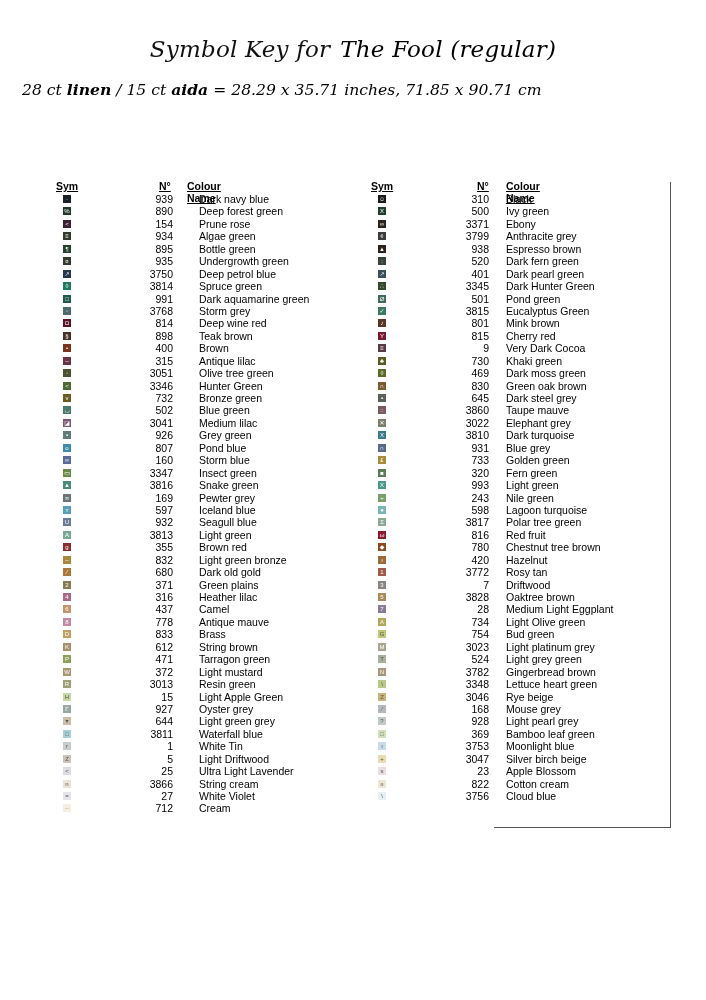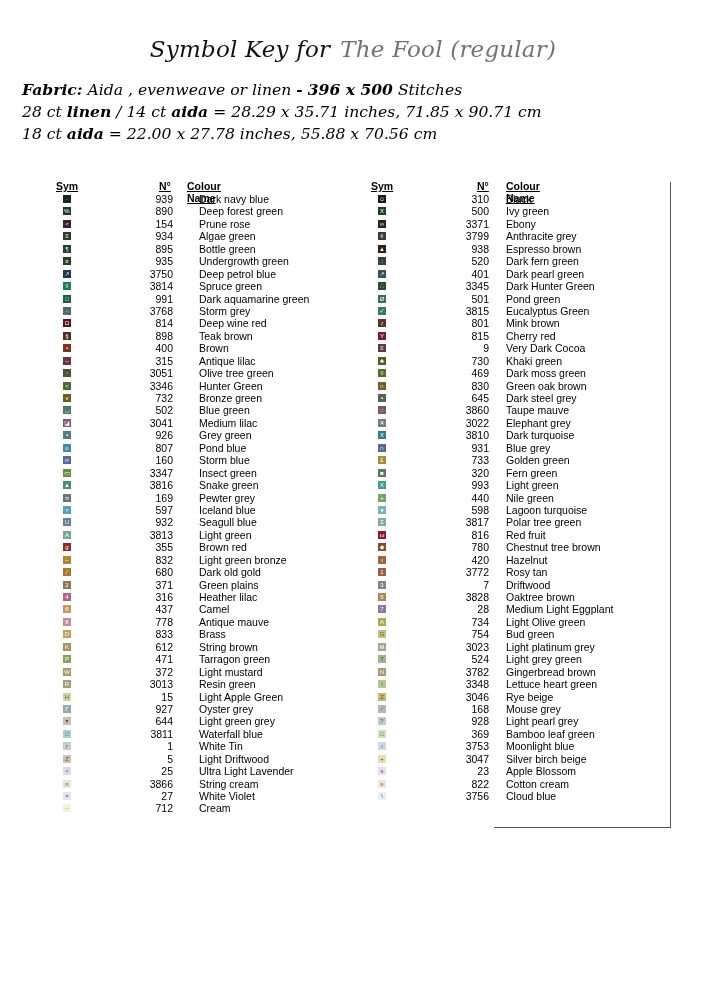--- a/index.html
+++ b/index.html
@@ -1,19 +1,19 @@
 <!DOCTYPE html>
 <html><head>
 <meta charset="utf-8">
 <style>
   html,body{margin:0;padding:0;background:#fff;}
   body{width:706px;height:1000px;position:relative;overflow:hidden;font-family:"Liberation Sans",sans-serif;color:#000;}
   .title{position:absolute;left:0;top:36px;width:706px;text-align:center;font-family:"DejaVu Serif",serif;font-style:italic;font-size:23px;letter-spacing:0.2px;}
   .title .t1{color:#111;}
-  .title .t2{color:#737373;margin-left:10px;}
+  .title .t2{color:#000000;margin-left:10px;}
   .info{position:absolute;left:22px;top:79px;font-family:"DejaVu Serif",serif;font-style:italic;font-size:15.6px;line-height:21px;white-space:nowrap;}
   .info b{font-weight:bold;}
   .col{position:absolute;top:180px;}
   .col .hdr{position:relative;height:13px;font-size:10.5px;font-weight:bold;}
   .col .hdr span{position:absolute;text-decoration:underline;}
   .row{position:relative;height:12.45px;font-size:10.5px;line-height:12.45px;white-space:nowrap;}
   .sw{position:absolute;top:2px;width:8px;height:8px;font-size:6px;line-height:8px;text-align:center;color:#fff;overflow:hidden;}
   .num{position:absolute;text-align:right;width:40px;}
   .nm{position:absolute;}
   #colL{left:40px;}
@@ -34,30 +34,22 @@
   .hline{position:absolute;left:494px;top:827px;width:177px;height:1px;background:#555;}
 </style>
 </head>
 <body>
 
 <div class="title">
   <span class="t1">Symbol Key for</span><span class="t2">The Fool (regular)</span>
 </div>
 
 <div class="info">
-  <div>
-    <b>Fabric:</b>
-    <span>Aida , evenweave or  linen</span>
-    <b>-</b>
-    <b>396 x 500</b>
-    <span>Stitches</span>
-  </div>
   <div id="sizes">
-      <div><span>28 ct</span> <b>linen</b> <span>/ 14 ct</span> <b>aida</b> <span>= 28.29 x 35.71 inches, 71.85 x 90.71 cm</span> </div>
-      <div><span>18 ct</span> <b>aida</b> <span> = 22.00 x 27.78 inches, 55.88 x 70.56 cm</span> </div>
+      <div><span>28 ct</span> <b>linen</b> <span>/ 15 ct</span> <b>aida</b> <span>= 28.29 x 35.71 inches, 71.85 x 90.71 cm</span> </div>
     </div>
 </div>
 
 <div class="col" id="colL">
   <div class="hdr">
     <span class="h-sym">Sym</span>
     <span class="h-num">N°</span>
     <span class="h-nm">Colour Name</span>
   </div>
   <div class="rows">
@@ -436,21 +428,21 @@
         <span class="num">320</span>
         <span class="nm">Fern green</span>
       </div>
       <div class="row">
         <span class="sw" style="background: rgb(74, 154, 138); color: rgb(255, 255, 255);">X</span>
         <span class="num">993</span>
         <span class="nm">Light green</span>
       </div>
       <div class="row">
         <span class="sw" style="background: rgb(122, 160, 106); color: rgb(255, 255, 255);">+</span>
-        <span class="num">440</span>
+        <span class="num">243</span>
         <span class="nm">Nile green</span>
       </div>
       <div class="row">
         <span class="sw" style="background: rgb(122, 180, 180); color: rgb(255, 255, 255);">●</span>
         <span class="num">598</span>
         <span class="nm">Lagoon turquoise</span>
       </div>
       <div class="row">
         <span class="sw" style="background: rgb(138, 170, 152); color: rgb(255, 255, 255);">Σ</span>
         <span class="num">3817</span>

